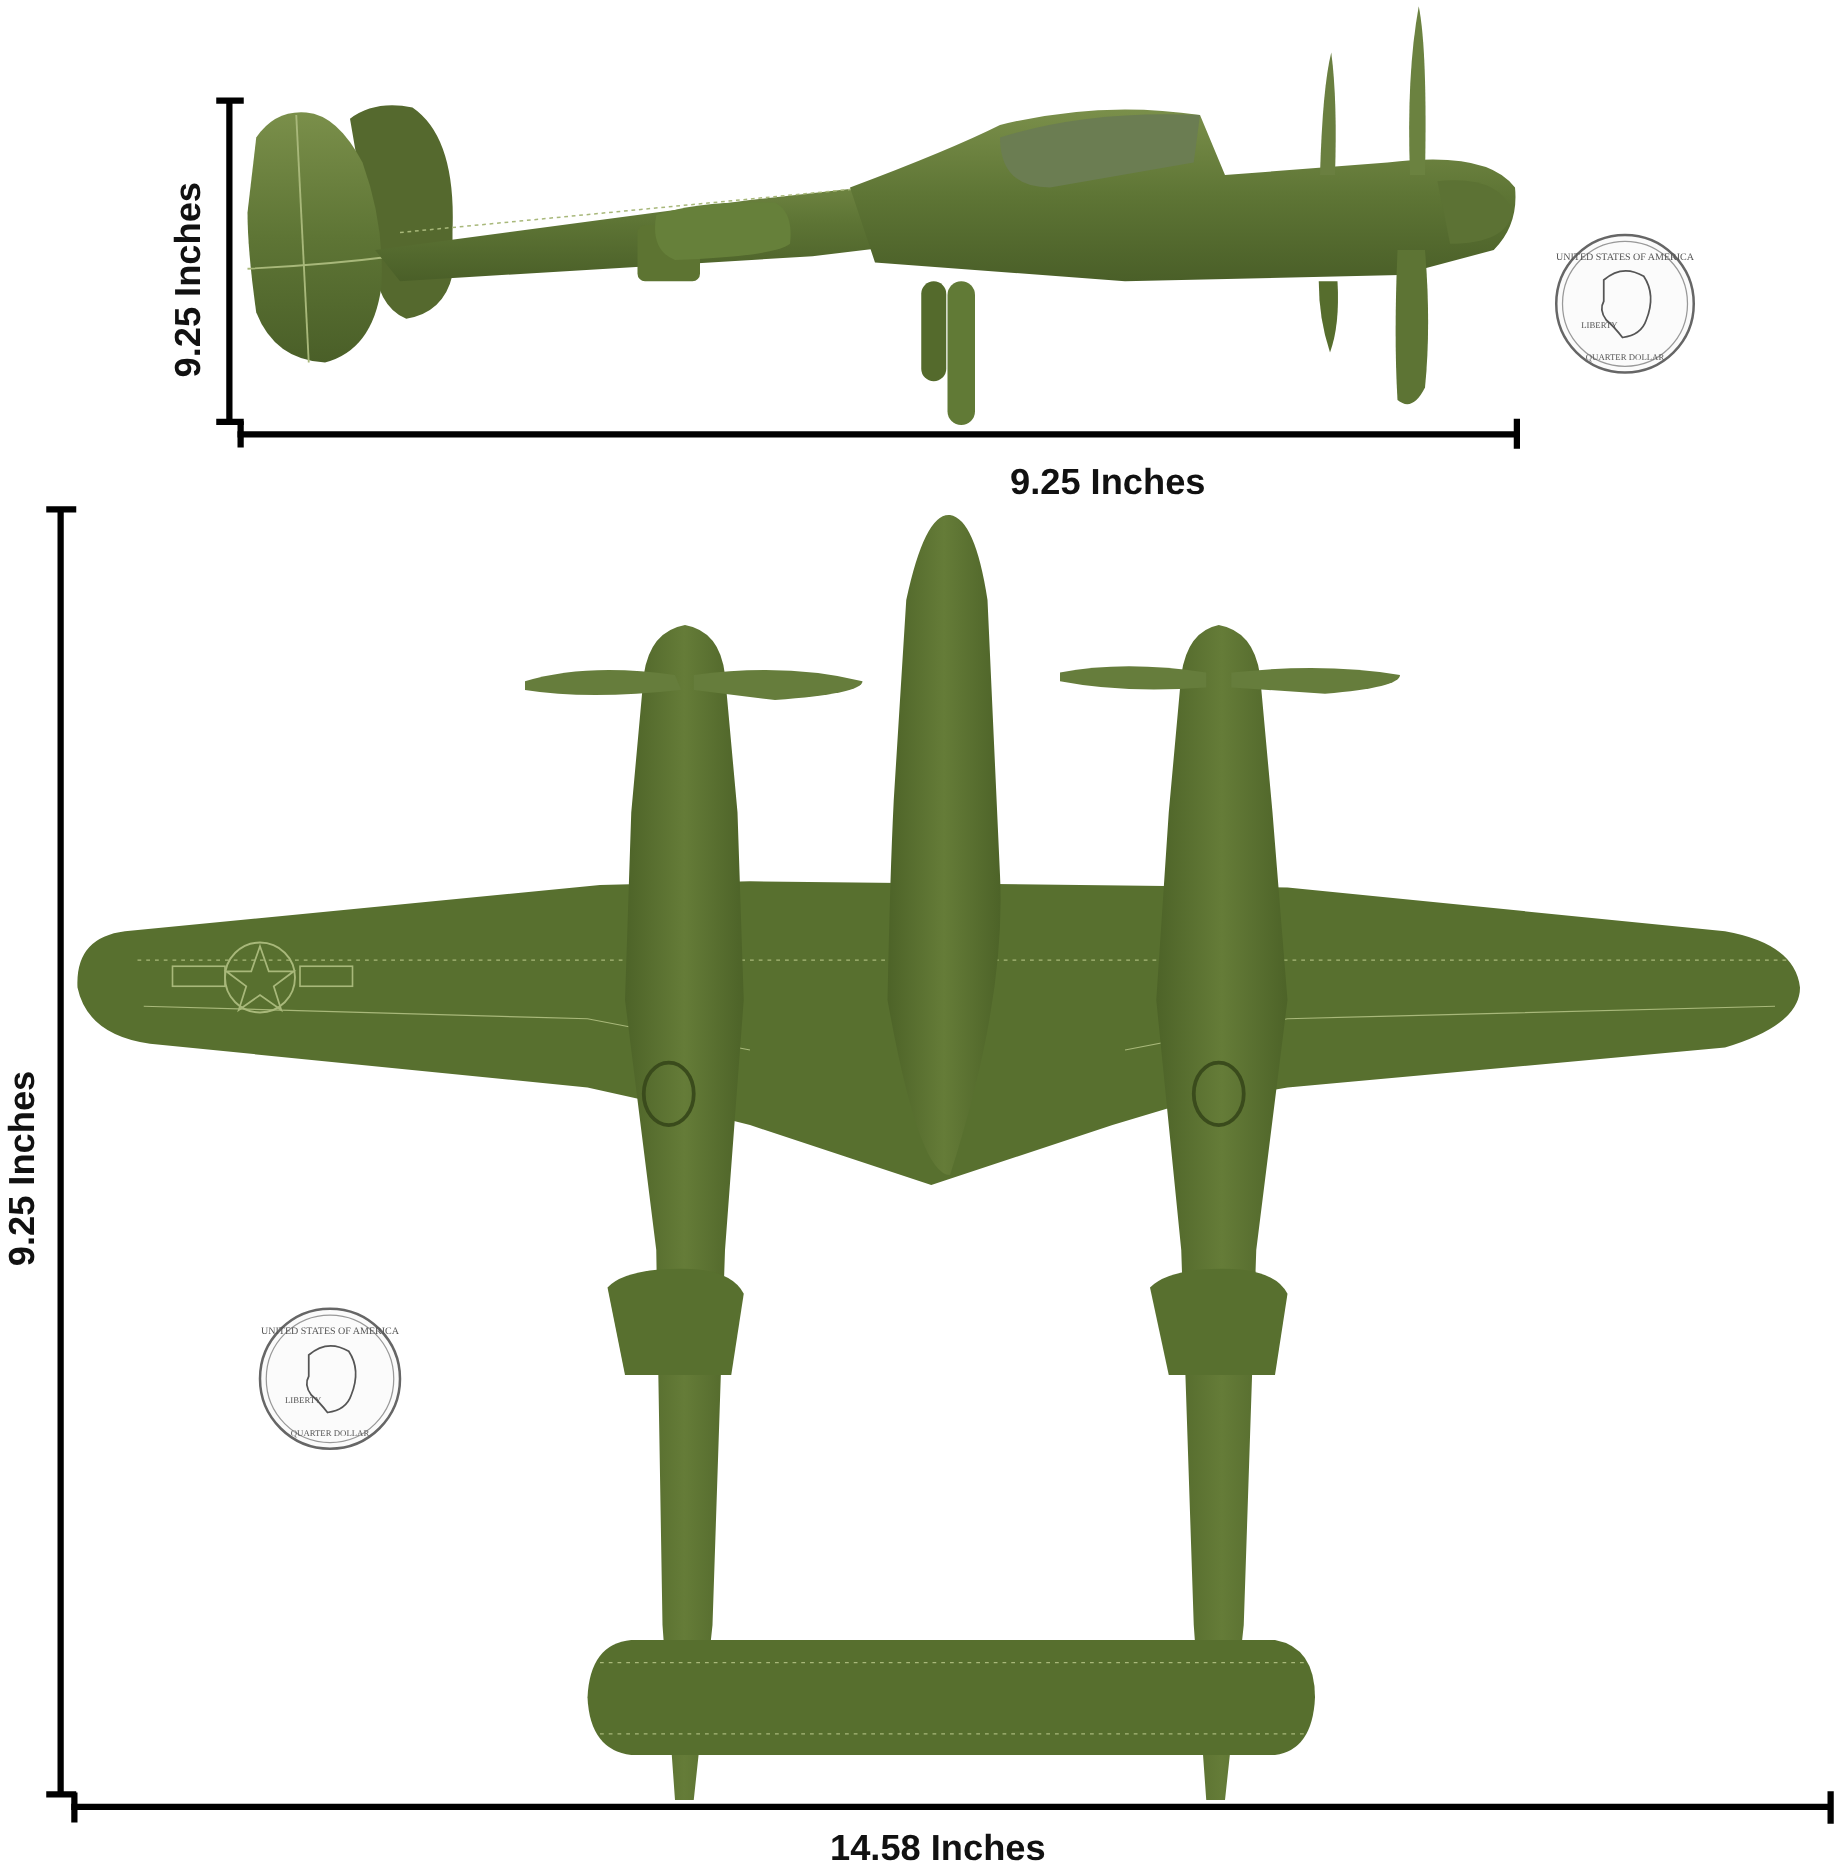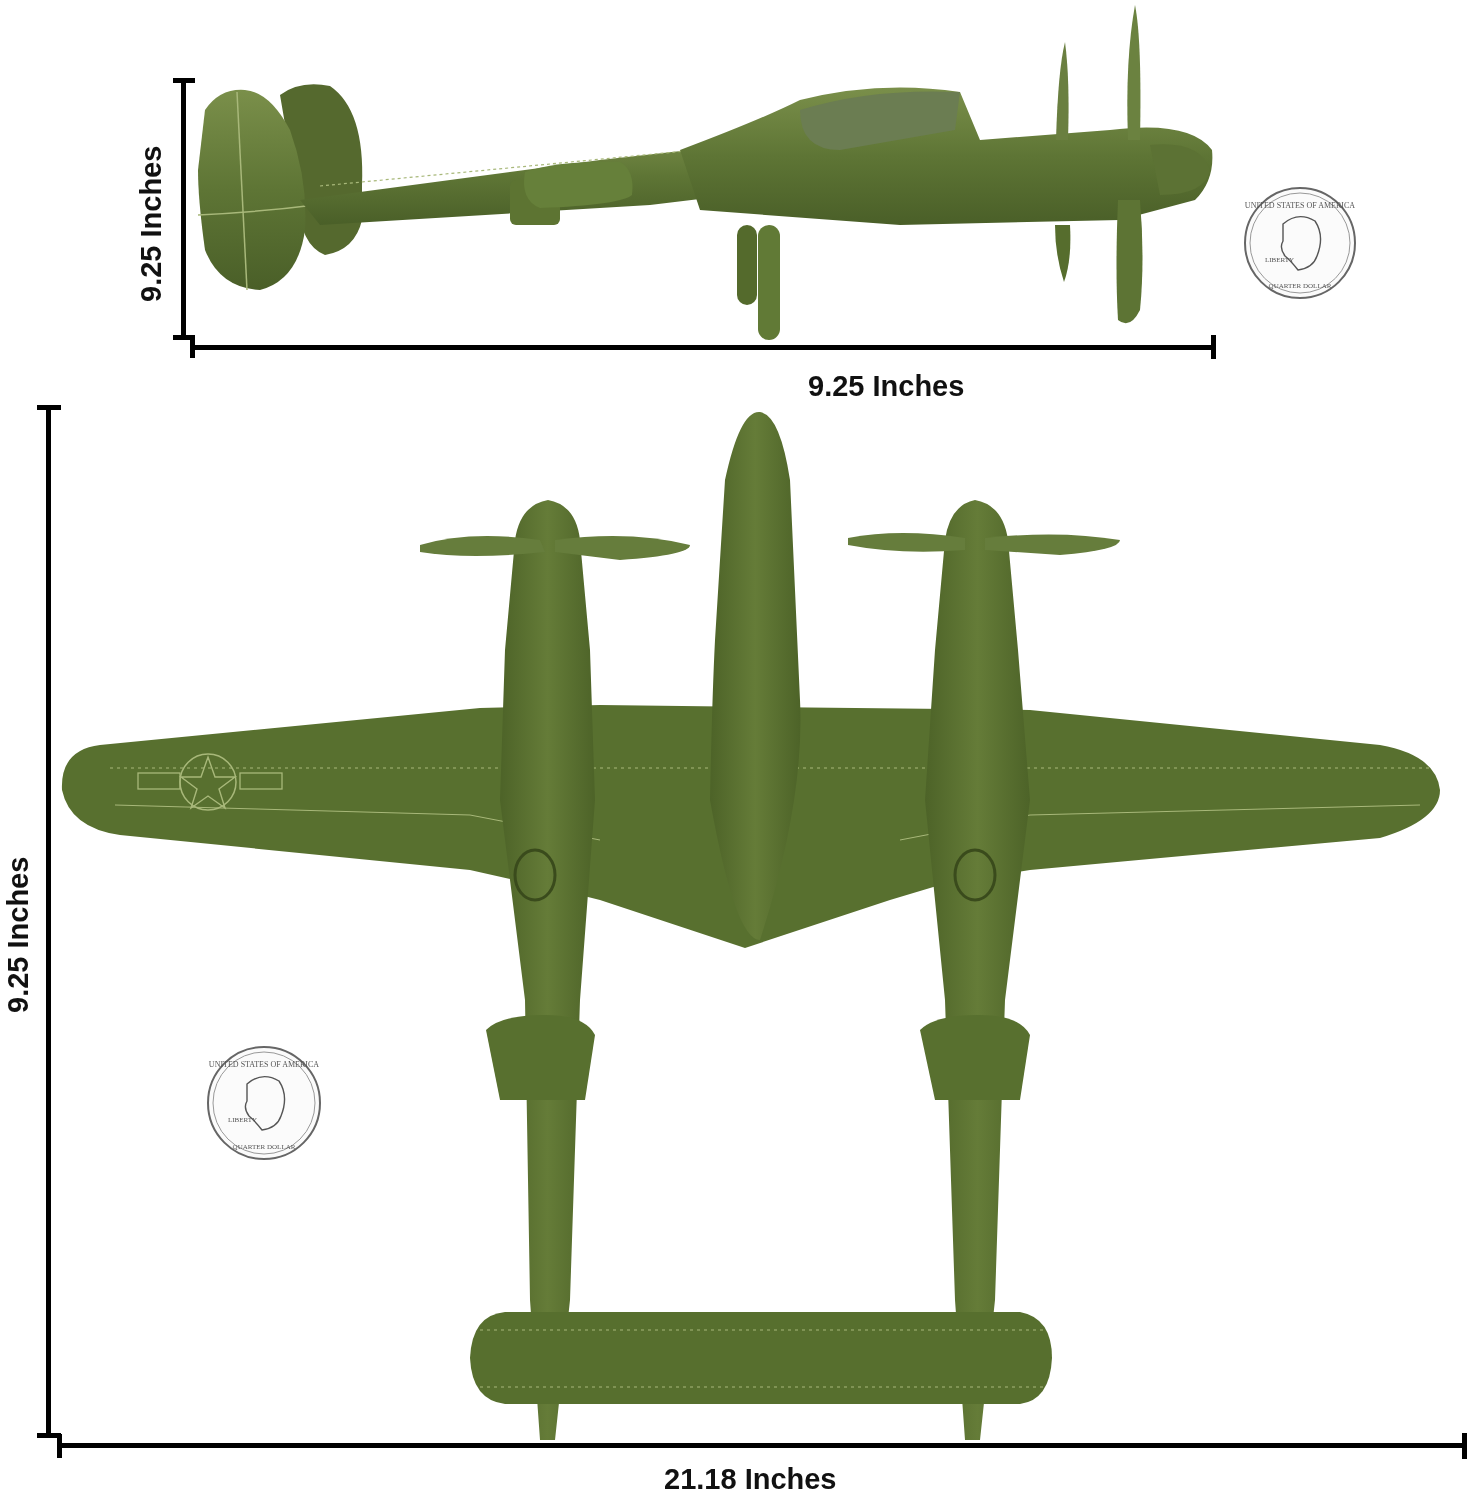--- a/index.html
+++ b/index.html
@@ -77,21 +77,21 @@
 <div>
 
   <div class="bar" style="left:46px;top:406px;width:5px;height:1030px;"></div>
   <div class="bar" style="left:37px;top:405px;width:24px;height:5px;"></div>
   <div class="bar" style="left:37px;top:1433px;width:24px;height:5px;"></div>
   <div class="label vlabel" style="left:2px;top:1013px;">9.25 Inches</div>
 
   <div class="bar" style="left:57px;top:1443px;width:1408px;height:5px;"></div>
   <div class="bar" style="left:57px;top:1434px;width:5px;height:24px;"></div>
   <div class="bar" style="left:1462px;top:1433px;width:5px;height:26px;"></div>
-  <div class="label" style="left:664px;top:1463px;">21.18 Inches</div>
+  <div class="label" style="left:664px;top:1463px;">14.58 Inches</div>
 
   <svg style="left:0;top:0;" width="1472" height="1500" viewBox="0 0 1472 1500">
     <defs>
       <linearGradient id="tg" x1="0" y1="0" x2="1" y2="0">
         <stop offset="0" stop-color="#4d6328"></stop>
         <stop offset="0.5" stop-color="#657c38"></stop>
         <stop offset="1" stop-color="#4d6328"></stop>
       </linearGradient>
     </defs>
 

